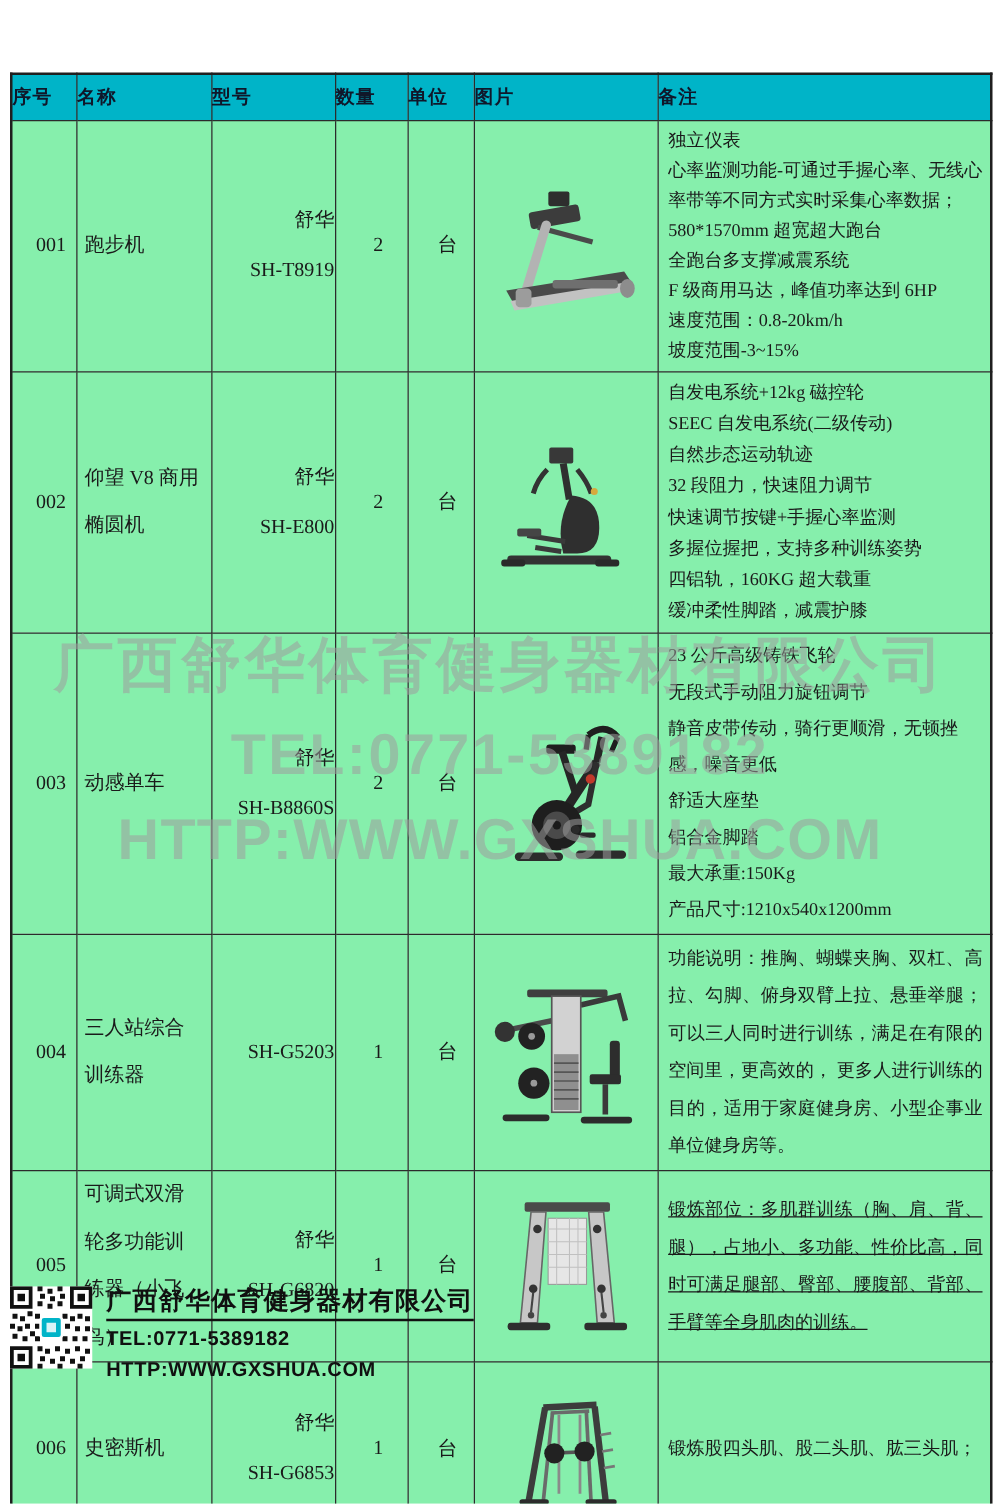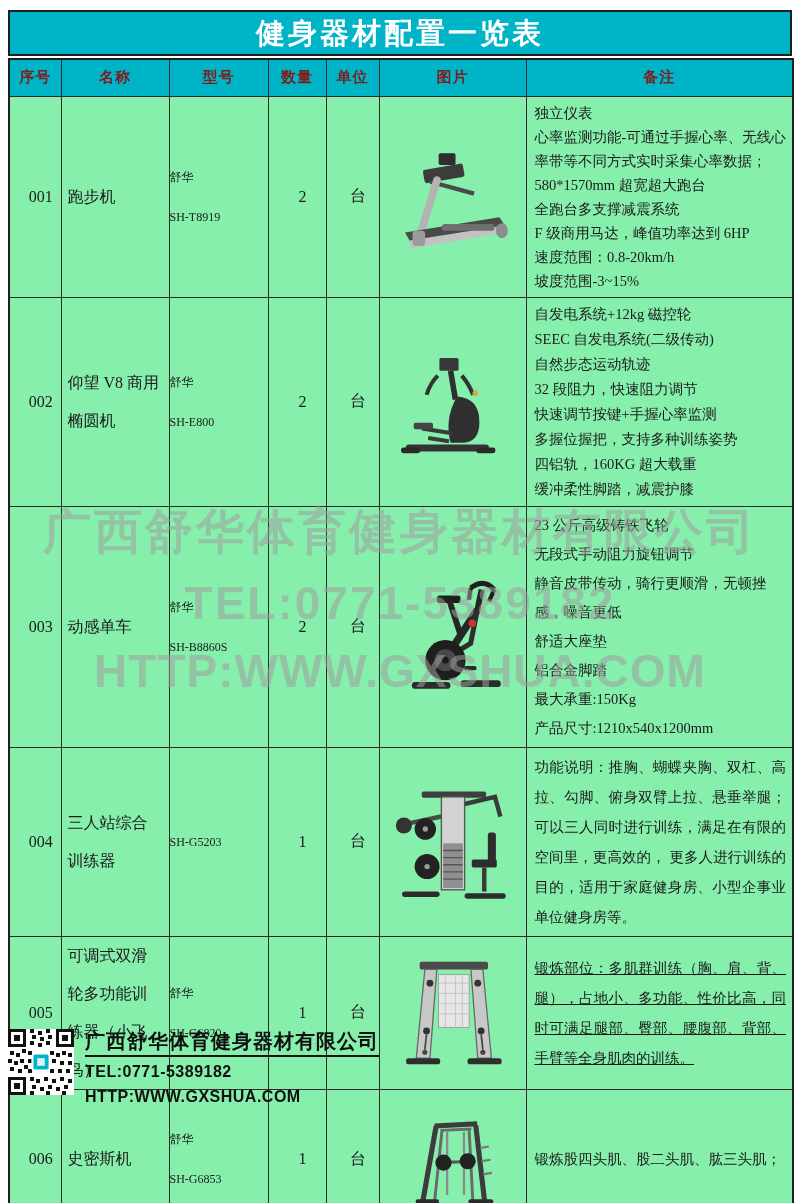--- a/index.html
+++ b/index.html
@@ -25,31 +25,31 @@
     position:absolute;left:8px;top:58px;width:784px;
     border-collapse:collapse;table-layout:fixed;
   }
   table.cfg th,table.cfg td{border:1px solid var(--border);}
   table.cfg{border:2px solid #1f1f1f;}
   col.c-no{width:52px;}  col.c-name{width:108px;} col.c-model{width:99px;}
   col.c-qty{width:58px;} col.c-unit{width:53px;}  col.c-pic{width:147px;}
   col.c-rem{width:267px;}
 
   thead th{
-    background:var(--accent);color:#7f1d1d;height:37px;
-    font-size:15px;font-weight:700;text-align:center;letter-spacing:1px;
+    background:var(--accent);color:#0f172a;height:37px;
+    font-size:15px;font-weight:700;text-align:left;letter-spacing:1px;
   }
 
   tr.r1{height:200px;} tr.r2{height:203px;} tr.r3{height:237px;}
   tr.r4{height:165px;} tr.r5{height:152px;} tr.r6{height:141px;}
 
   td{vertical-align:middle;background:#86efac;}
   td.no,td.qty,td.unit{text-align:center;font-size:16px;padding-left:11px;}
   td.name{font-size:16px;line-height:38px;padding:0 6px;}
-  td.model{text-align:left;font-size:12px;line-height:40px;margin-top:44px;}
+  td.model{text-align:right;font-size:16px;line-height:40px;margin-top:44px;}
   td.pic{text-align:center;}
   td.rem{padding:4px 6px 4px 8px;}
   td.rem .rwrap{display:flex;flex-direction:column;justify-content:center;height:100%;}
   .rline{font-size:14.5px;word-break:break-all;text-align:left;}
   tr.r1 .rline{line-height:24px;}
   tr.r2 .rline{line-height:25px;}
   tr.r3 .rline{line-height:29px;}
   tr.r4 .rline{line-height:30px;text-align:justify;}
   tr.r5 .rline{line-height:30px;text-align:justify;text-decoration:underline;}
   tr.r6 .rline{line-height:26px;}
@@ -74,21 +74,20 @@
   .footer-tel{font-size:16px;font-weight:700;line-height:25px;margin-top:2px;letter-spacing:.5px;}
   .footer-url{font-size:16px;font-weight:700;line-height:25px;letter-spacing:.5px;}
 
   svg{display:block;margin:0 auto;}
 </style>
 </head>
 <body>
 
 <div class="page">
 
-  <div class="title-bar">健身器材配置一览表</div>
 
   <table class="cfg">
     <colgroup>
       <col class="c-no">
         <col class="c-name">
         <col class="c-model">
         <col class="c-qty">
       <col class="c-unit">
         <col class="c-pic">
         <col class="c-rem">

